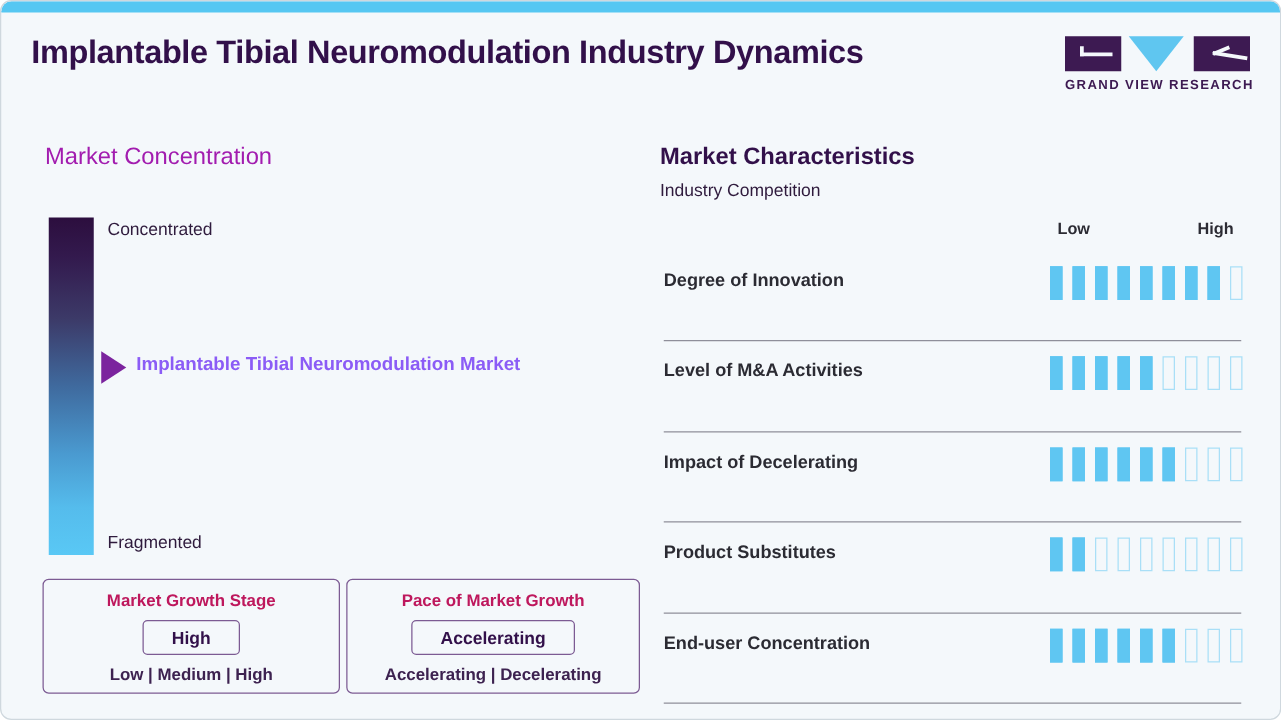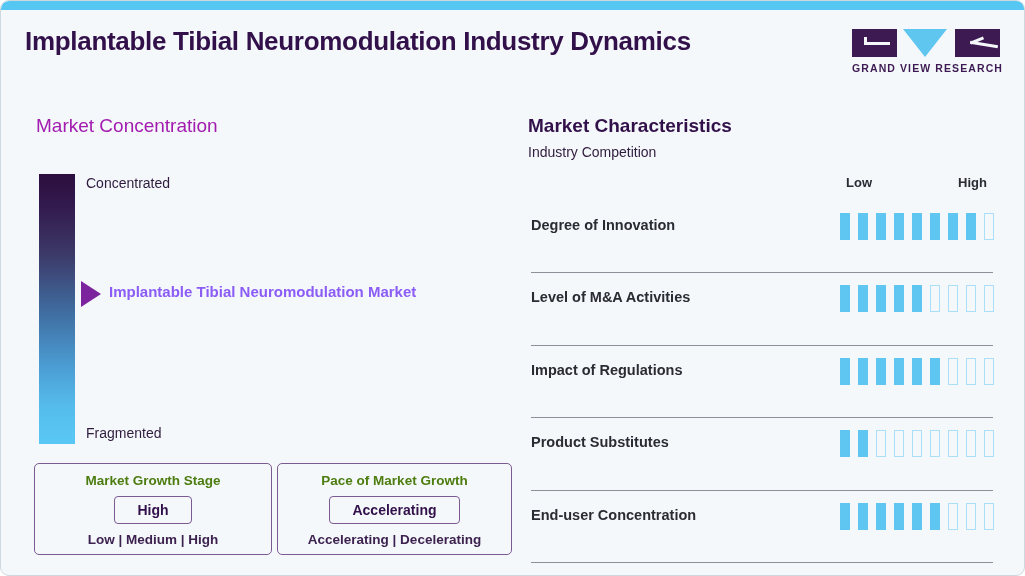--- a/index.html
+++ b/index.html
@@ -175,21 +175,21 @@
     background: #f4f8fb;
     text-align: center;
   }
   #stat-box-growth-stage { left: 33px; width: 238px; }
   #stat-box-growth-pace  { left: 276px; width: 235px; }
 
   .stat-title {
     margin-top: 9px;
     font-size: 13.5px;
     font-weight: bold;
-    color: #4d7c0f;
+    color: #be185d;
   }
   .stat-value {
     display: inline-block;
     margin-top: 8px;
     padding: 5px 22px;
     border: 1px solid #7c5b93;
     border-radius: 4px;
     background: #f4f8fb;
     font-size: 14px;
     font-weight: bold;
@@ -352,21 +352,21 @@
           <div class="seg filled"></div>
           <div class="seg filled"></div>
           <div class="seg"></div>
           <div class="seg"></div>
           <div class="seg"></div>
           <div class="seg"></div>
         </div>
         <div class="char-sep"></div>
       </div>
       <div class="char-row">
-        <div class="char-label">Impact of Regulations</div>
+        <div class="char-label">Impact of Decelerating</div>
         <div class="char-bars">
           <div class="seg filled"></div>
           <div class="seg filled"></div>
           <div class="seg filled"></div>
           <div class="seg filled"></div>
           <div class="seg filled"></div>
           <div class="seg filled"></div>
           <div class="seg"></div>
           <div class="seg"></div>
           <div class="seg"></div>

